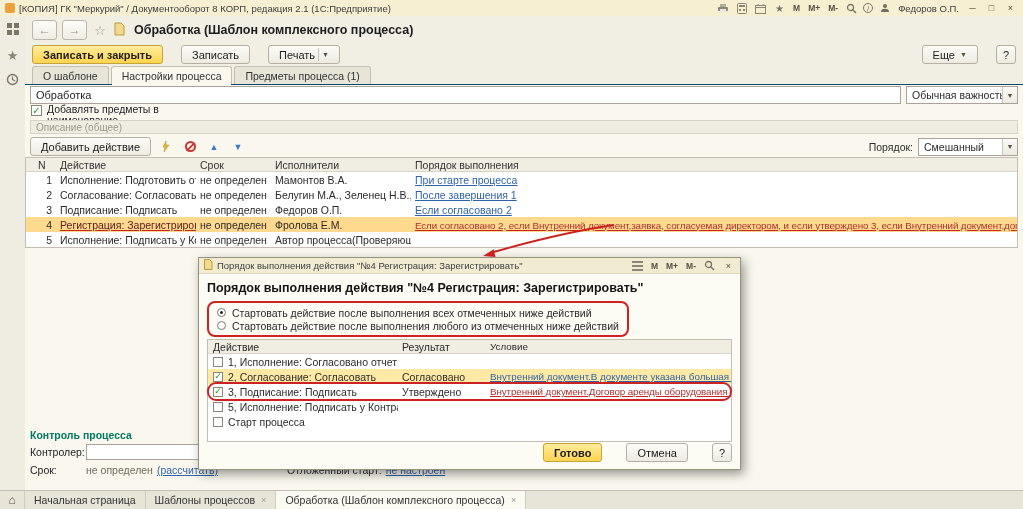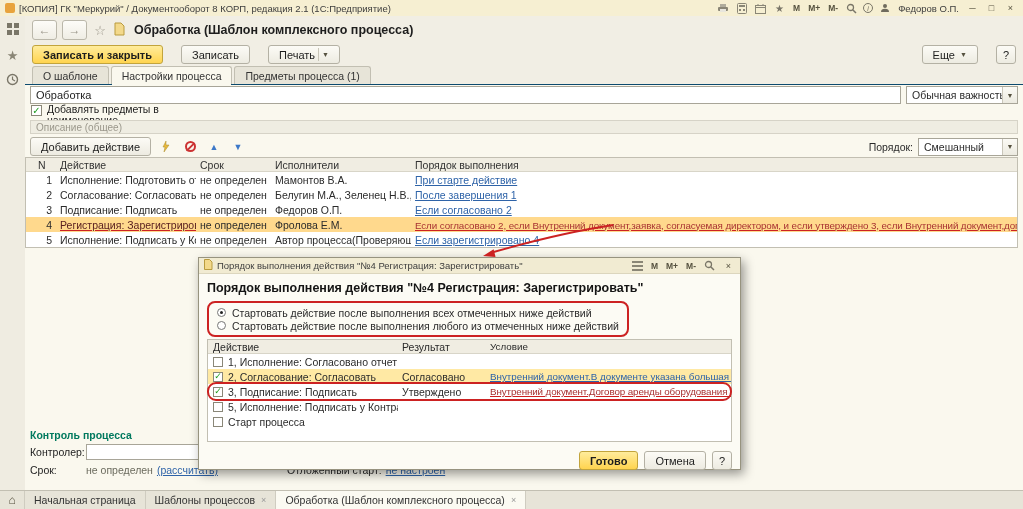--- a/index.html
+++ b/index.html
@@ -109,21 +109,21 @@
   .m-grid { border:1px solid #C2BFB2; background:#fff; font-size:10.5px; }
   .mg-row { display:flex; height:15px; align-items:center; position:relative; }
   .mg-head { height:14px; background:#F0EDE2; border-bottom:1px solid #D8D5C8; }
   .mc-act { width:190px; display:flex; align-items:center; gap:5px; padding:0 5px; flex-shrink:0; white-space:nowrap; overflow:hidden; }
   .mc-res { width:88px; padding:0 4px; flex-shrink:0; white-space:nowrap; overflow:hidden; }
   .mc-cond { flex:1; padding:0 4px; white-space:nowrap; overflow:hidden; font-size:9.8px; }
   .mg-row.sel { background:#FFE9A4; }
   .mg-filler { height:12px; }
   .cb { width:10px; height:10px; border:1px solid #8a8778; background:#fff; display:inline-flex; align-items:center; justify-content:center; font-size:9px; line-height:1; color:#1E9C1E; font-weight:bold; flex-shrink:0; }
   .red-ring { position:absolute; left:-1px; right:-1px; top:-2px; bottom:-2px; border:2px solid #CC2222; border-radius:9px; pointer-events:none; }
-  .m-buttons { position:absolute; right:8px; bottom:0; display:flex; gap:6px;margin-left:16px; }
+  .m-buttons { position:absolute; right:8px; bottom:8px; display:flex; gap:24px;margin-left:16px; }
 
   
   .red-arrow { position:absolute; left:445px; top:221px; z-index:11; pointer-events:none; }
 </style>
 </head>
 <body>
 
 <div class="app">
 
   <div class="titlebar">
@@ -266,21 +266,21 @@
         <span class="c-act">Действие</span>
         <span class="c-term">Срок</span>
         <span class="c-exec">Исполнители</span>
         <span class="c-ord">Порядок выполнения</span>
       </div>
       <div class="g-row">
         <span class="c-n">1</span>
         <span class="c-act">Исполнение: Подготовить отчет</span>
         <span class="c-term">не определен</span>
         <span class="c-exec">Мамонтов В.А.</span>
-        <span class="c-ord"><span class="link">При старте действие</span></span>
+        <span class="c-ord"><span class="link">При старте процесса</span></span>
       </div>
       <div class="g-row">
         <span class="c-n">2</span>
         <span class="c-act">Согласование: Согласовать</span>
         <span class="c-term">не определен</span>
         <span class="c-exec">Белугин М.А., Зеленец Н.В., Мишин С.Н.</span>
         <span class="c-ord"><span class="link">После завершения 1</span></span>
       </div>
       <div class="g-row">
         <span class="c-n">3</span>
@@ -294,21 +294,20 @@
         <span class="c-act"><span class="red-underline">Регистрация: Зарегистрировать</span></span>
         <span class="c-term">не определен</span>
         <span class="c-exec">Фролова Е.М.</span>
         <span class="c-ord"><span class="redlink">Если согласовано 2, если Внутренний документ,заявка, согласуемая директором, и если утверждено 3, если Внутренний документ,договор аренды оборудования на большую сумму.</span></span>
       </div>
       <div class="g-row">
         <span class="c-n">5</span>
         <span class="c-act">Исполнение: Подписать у Контрагента</span>
         <span class="c-term">не определен</span>
         <span class="c-exec">Автор процесса(Проверяющий)</span>
-        <span class="c-ord"><span class="link">Если зарегистрировано 4</span></span>
       </div>
     </div>
 
     <div class="footer">
       <div class="group-title">Контроль процесса</div>
       <div class="f-row">
         <span class="f-label">Контролер:</span>
         <input class="f-input" style="">
       </div>
       <div class="f-row">

